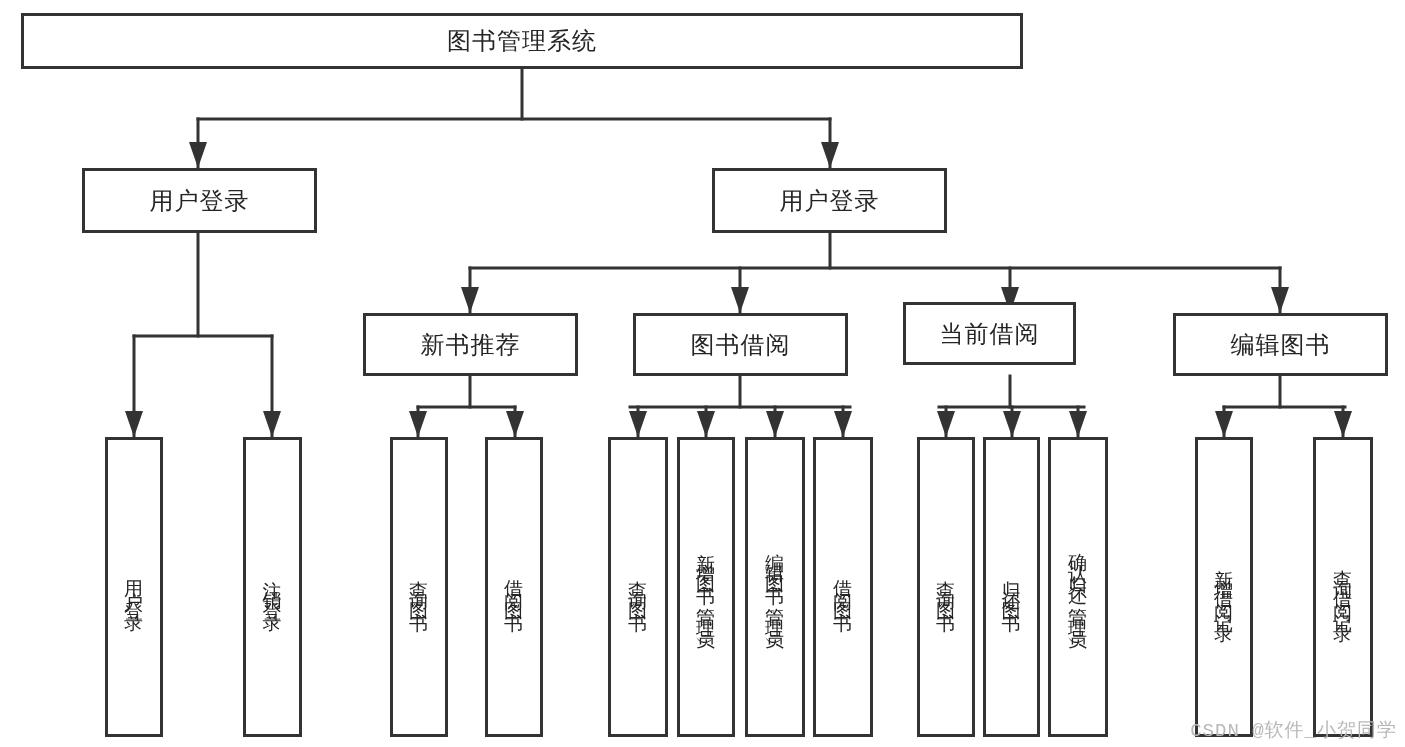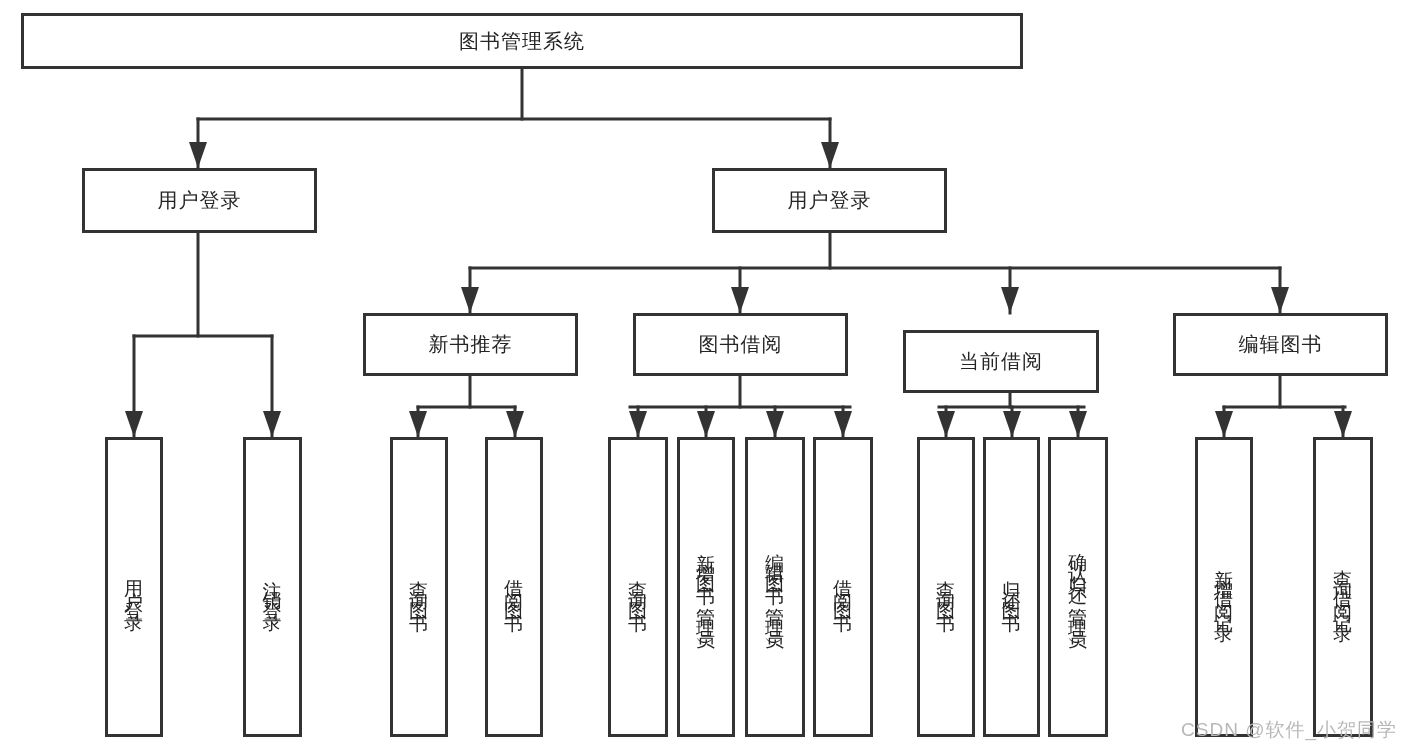--- a/index.html
+++ b/index.html
@@ -20,37 +20,38 @@
     position: absolute;
     box-sizing: border-box;
     border: 3px solid #333333;
     background: #ffffff;
     color: #252525;
     display: flex;
     align-items: center;
     justify-content: center;
     text-align: center;
   }
-  .node.h { font-size: 20px; letter-spacing: 1px; }
+  .node.h { font-size: 24px; letter-spacing: 1px; }
   .node.leaf {
     writing-mode: vertical-rl;
     text-orientation: mixed;
     font-size: 19px;
     letter-spacing: 11px;
     line-height: 1;
   }
   .node.leaf span { display: block; }
   .watermark {
     position: absolute;
     top: 717px;
     right: 8px;
     font-size: 19px;
     color: #b8b8b8;
     letter-spacing: 1px;
     white-space: nowrap;
+    font-family: Liberation Mono, monospace;
   }
 </style>
 </head>
 <body>
 
 <div class="stage">
 
   <svg class="connectors" viewBox="0 0 1405 747" xmlns="http://www.w3.org/2000/svg">
     <defs>
       <marker id="arrow" markerUnits="userSpaceOnUse" markerWidth="26" markerHeight="18" viewBox="0 0 26 18" refX="26" refY="9" orient="auto">
@@ -111,21 +112,21 @@
   <div class="node h" style="left:712px;top:168px;width:235px;height:65px">
     <span>用户登录</span>
   </div>
 
   <div class="node h" style="left:363px;top:313px;width:215px;height:63px">
     <span>新书推荐</span>
   </div>
   <div class="node h" style="left:633px;top:313px;width:215px;height:63px">
     <span>图书借阅</span>
   </div>
-  <div class="node h" style="left:903px;top:330px;width:196px;height:63px">
+  <div class="node h" style="left:903px;top:302px;width:173px;height:63px">
     <span>当前借阅</span>
   </div>
   <div class="node h" style="left:1173px;top:313px;width:215px;height:63px">
     <span>编辑图书</span>
   </div>
 
   <div class="node leaf" style="left:105px;top:437px;width:58px;height:300px">
     <span>用户登录</span>
   </div>
   <div class="node leaf" style="left:243px;top:437px;width:59px;height:300px">

